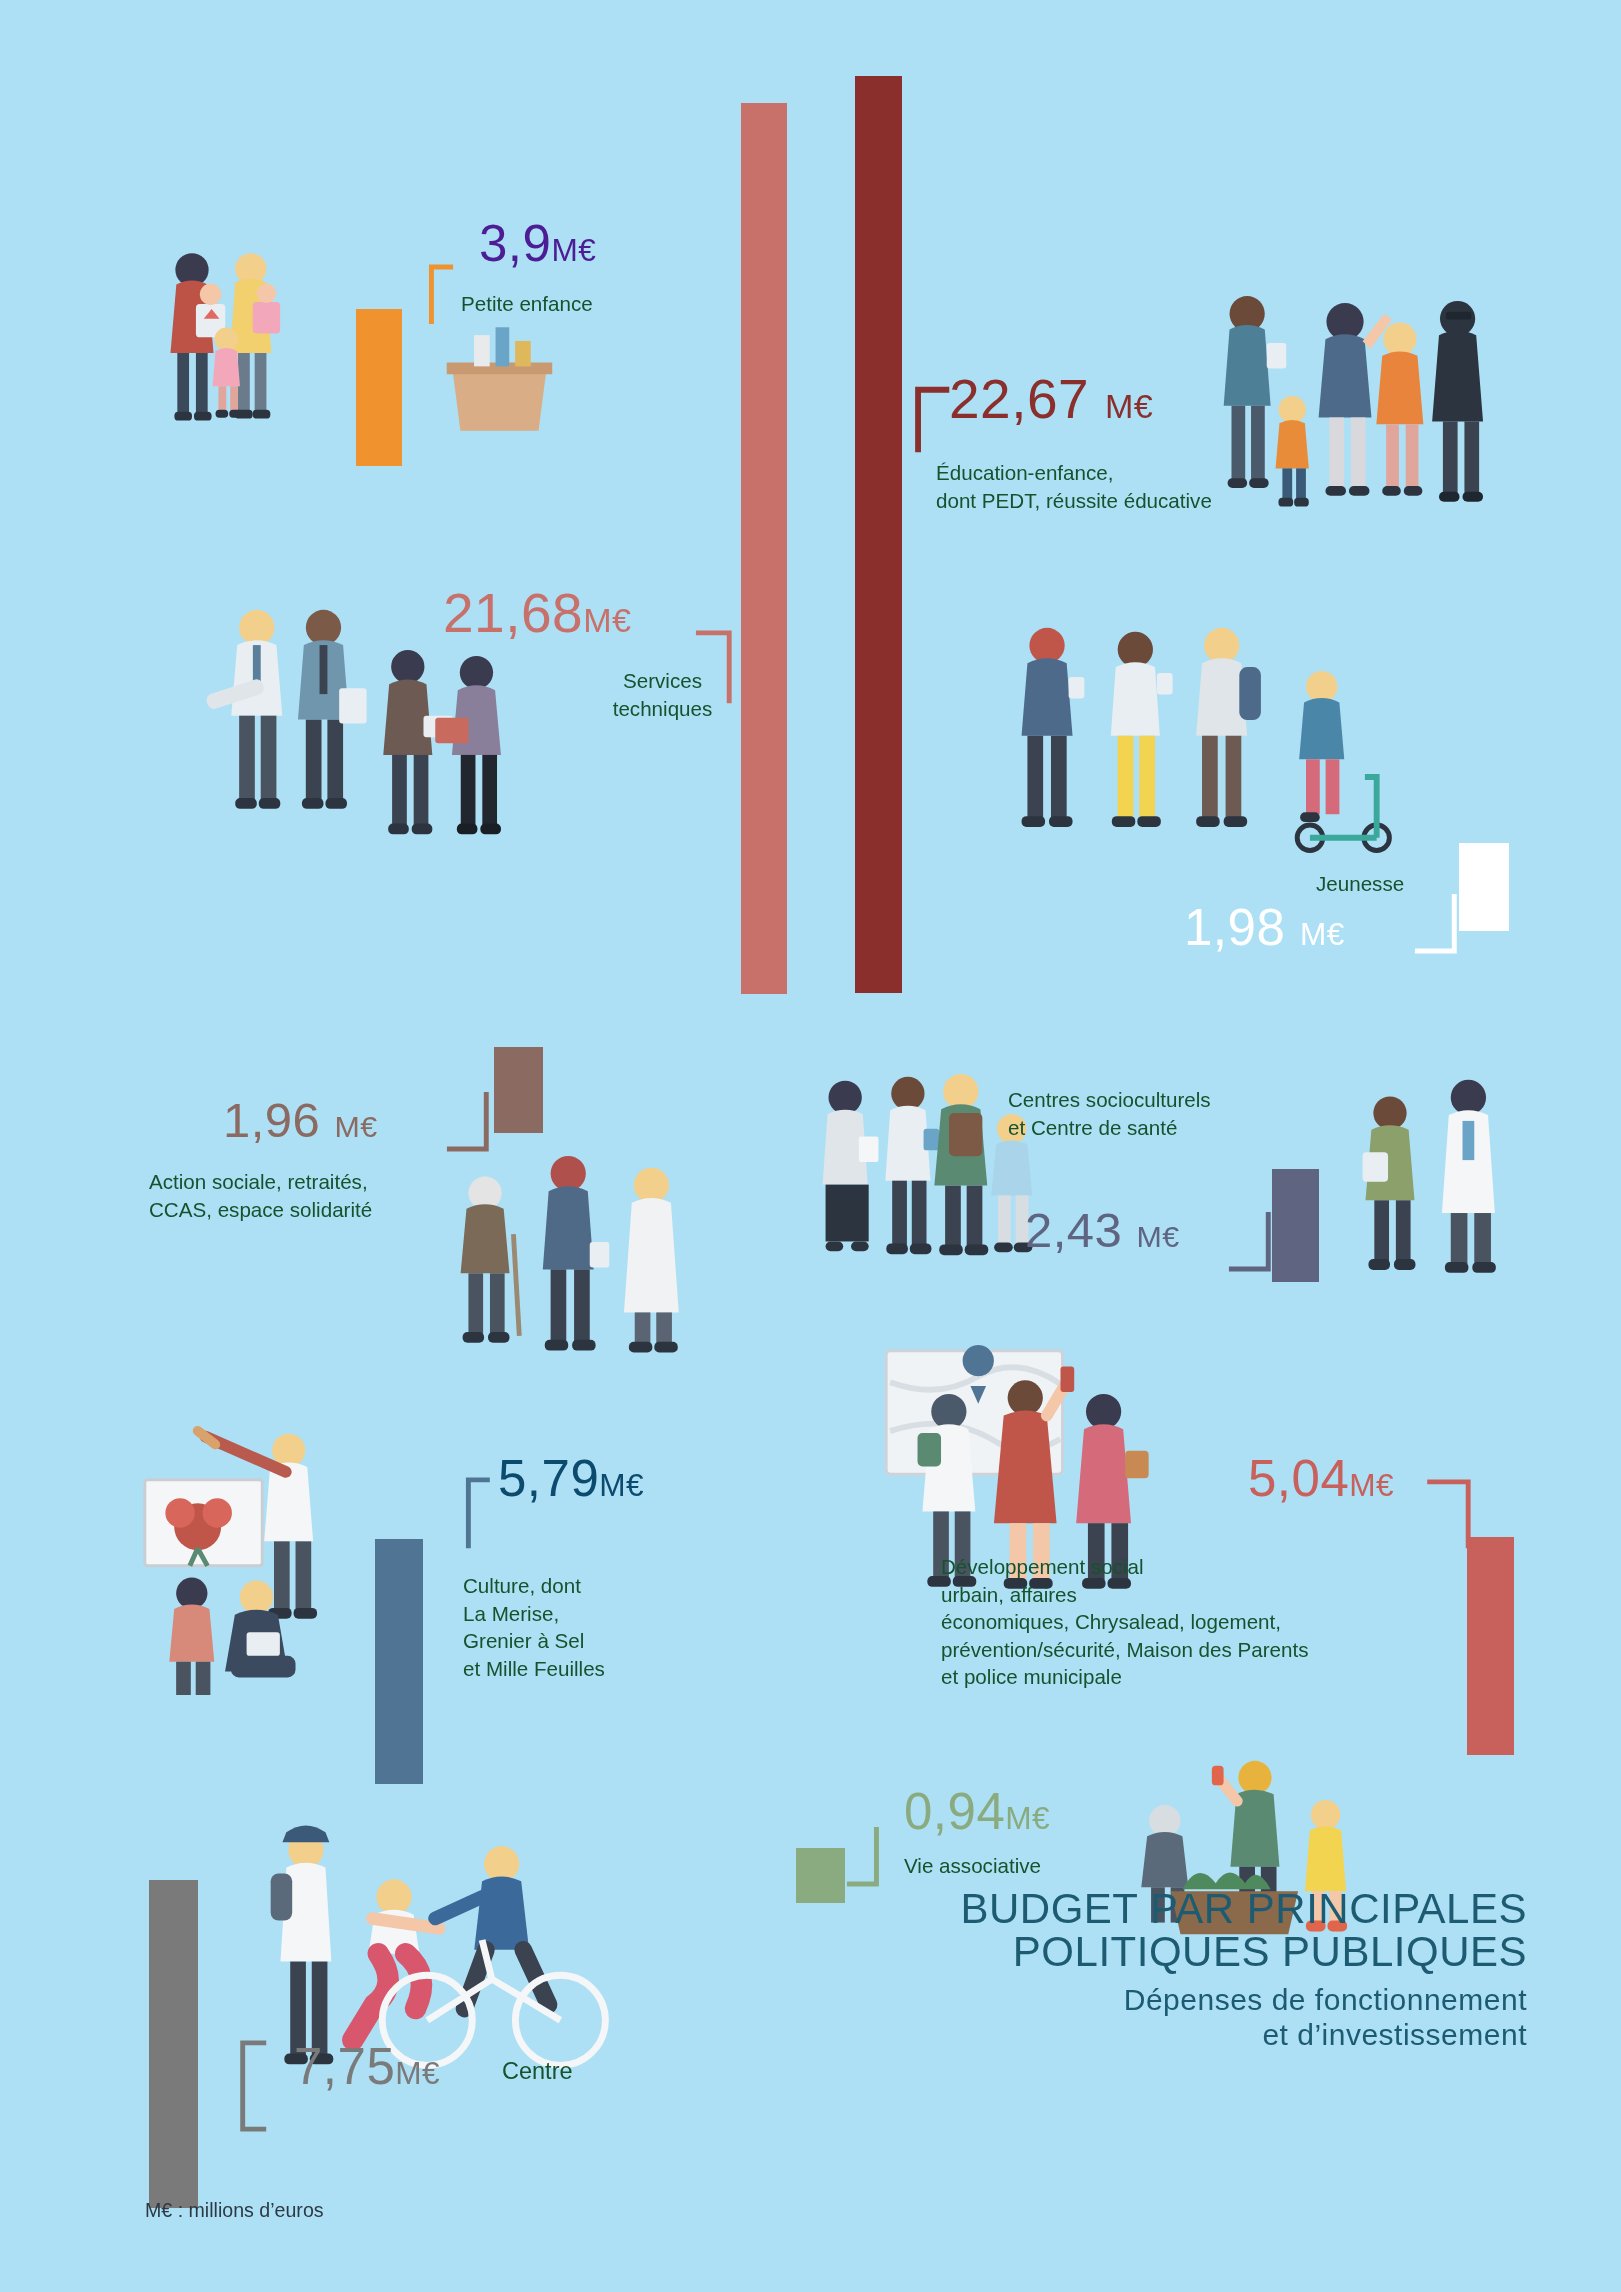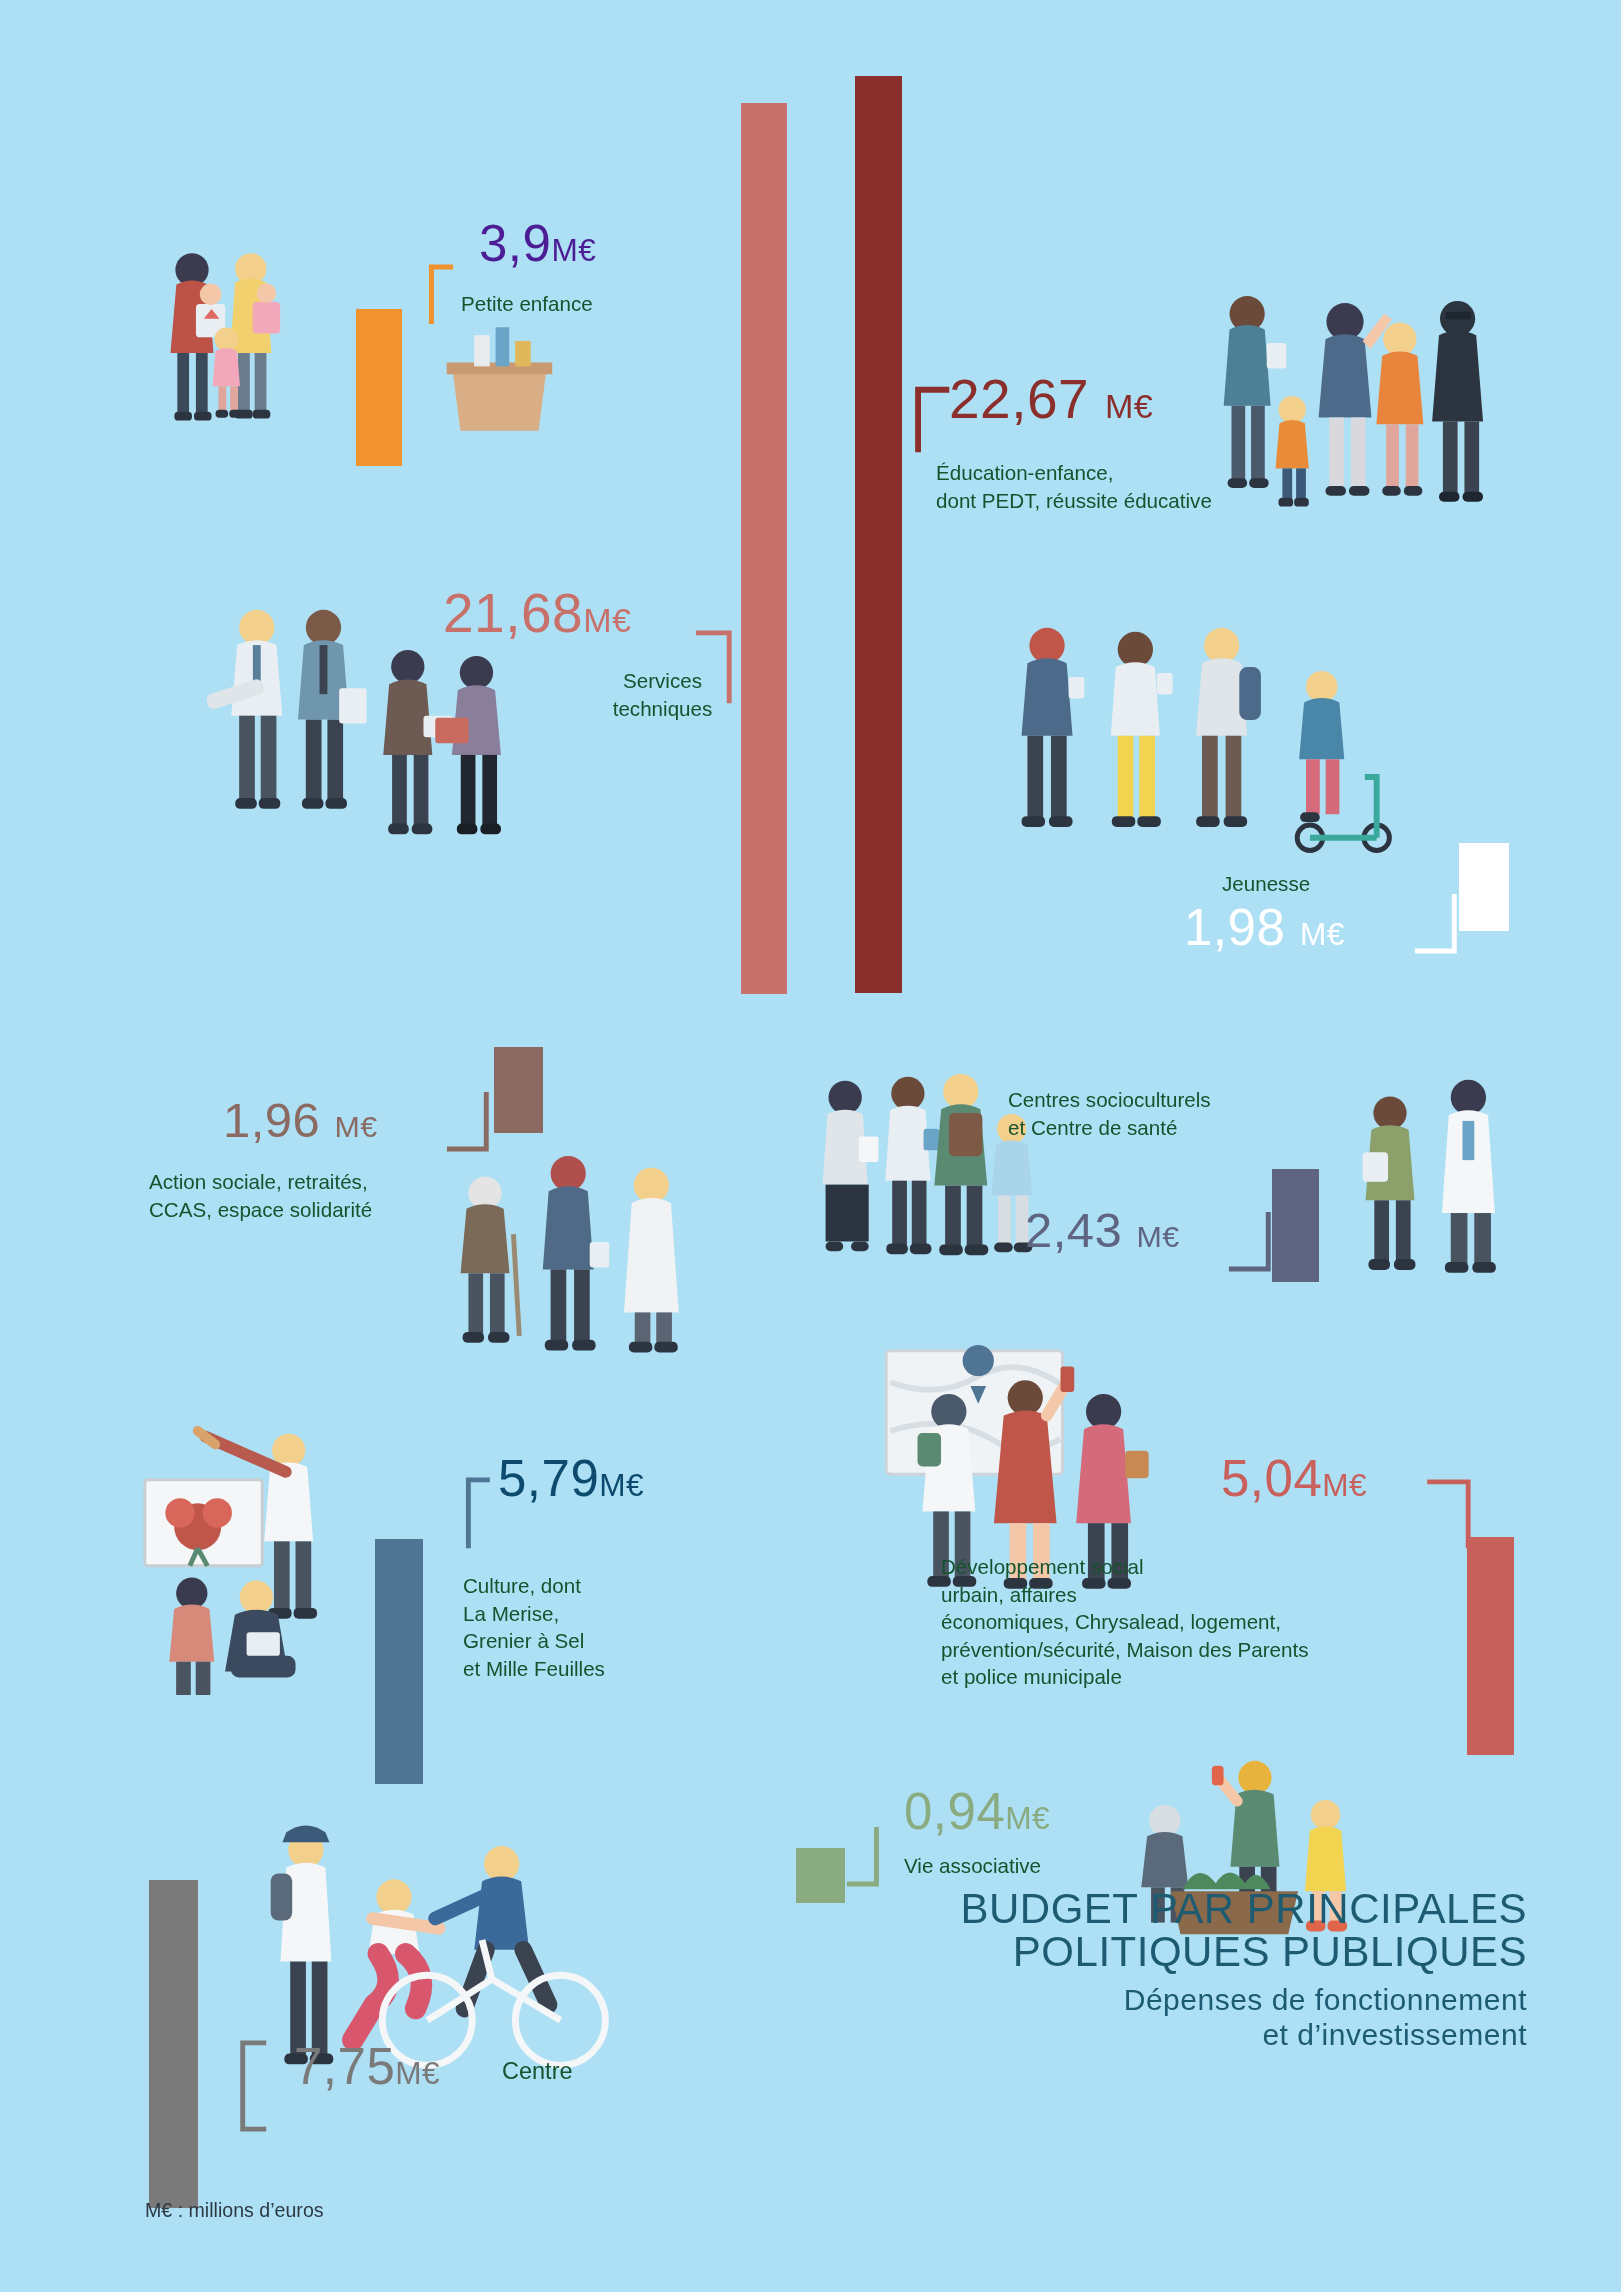--- a/index.html
+++ b/index.html
@@ -514,21 +514,21 @@
   </div>
   <div class="abs caption" style="left:936px;top:459px;">Éducation-enfance,
 dont PEDT, réussite éducative</div>
 
   <div class="abs value" style="left:443px;top:586px;font-size:55px;color:#c8706a;">
     <span>21,68</span><span class="unit">M€</span>
   </div>
   <div class="abs caption center" style="left:594px;top:667px;width:137px;">Services
 techniques</div>
 
-  <div class="abs caption" style="left:1222px;top:870px;text-align:center;">Jeunesse</div>
+  <div class="abs caption" style="left:1316px;top:870px;text-align:center;">Jeunesse</div>
   <div class="abs value" style="left:1184px;top:902px;font-size:51px;color:#ffffff;">
     <span>1,98</span>
     <span class="unit">M€</span>
   </div>
 
   <div class="abs value" style="left:223px;top:1096px;font-size:49px;color:#8a6a61;">
     <span>1,96</span>
     <span class="unit">M€</span>
   </div>
   <div class="abs caption" style="left:149px;top:1168px;">Action sociale, retraités,
@@ -542,21 +542,21 @@
   </div>
 
   <div class="abs value" style="left:498px;top:1453px;font-size:51px;color:#0c4a6e;">
     <span>5,79</span><span class="unit">M€</span>
   </div>
   <div class="abs caption" style="left:463px;top:1572px;">Culture, dont
 La Merise,
 Grenier à Sel
 et Mille Feuilles</div>
 
-  <div class="abs value" style="left:1221px;top:1453px;font-size:51px;color:#c8605c;">
+  <div class="abs value" style="left:1248px;top:1453px;font-size:51px;color:#c8605c;">
     <span>5,04</span><span class="unit">M€</span>
   </div>
   <div class="abs caption right" style="left:941px;top:1553px;width:510px;">Développement social
 urbain, affaires
 économiques, Chrysalead, logement,
 prévention/sécurité, Maison des Parents
 et police municipale</div>
 
   <div class="abs value" style="left:294px;top:2041px;font-size:51px;color:#7a7a7a;">
     <span>7,75</span><span class="unit">M€</span>

